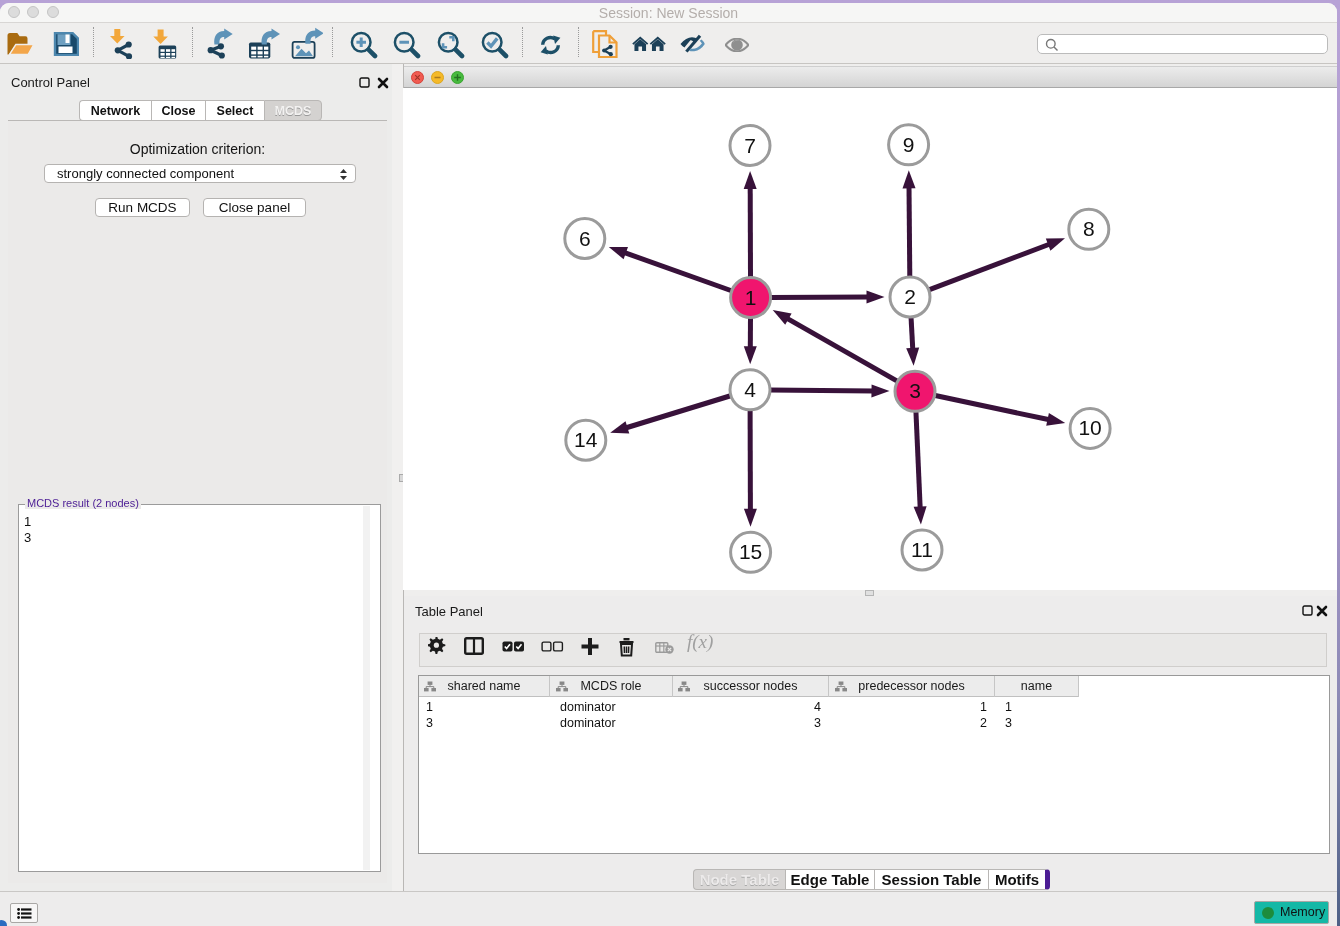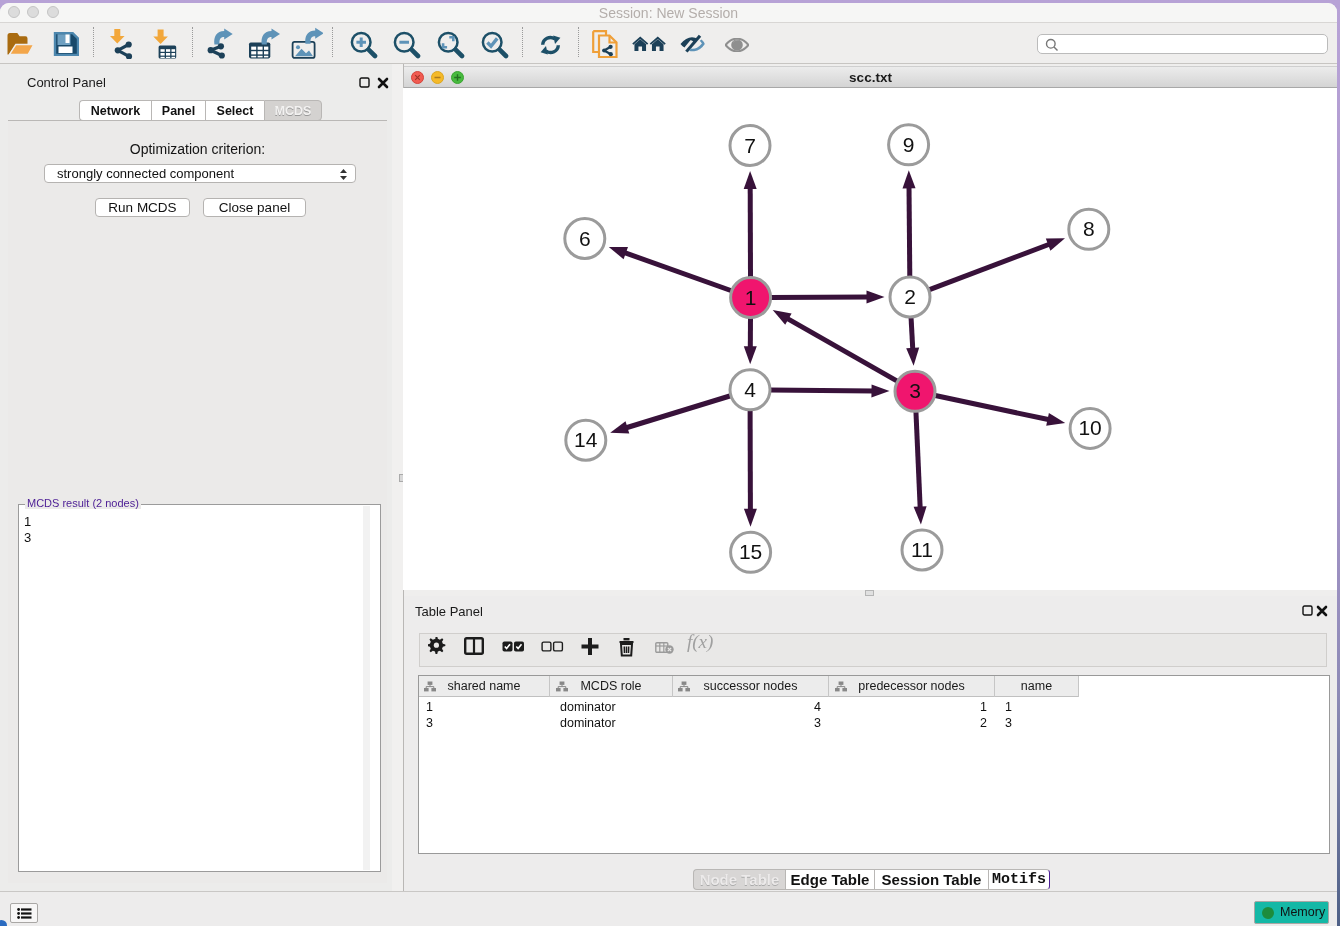--- a/index.html
+++ b/index.html
@@ -18,21 +18,21 @@
   
   #toolbar { position:absolute; left:0; top:20px; width:100%; height:41px;
              background:#efeeed; border-bottom:1px solid #c7c5c2; }
   .sep { position:absolute; top:4px; height:30px; width:0;
          border-left:1px dotted #9a9a9a; }
   #searchbox { position:absolute; left:1037px; top:10.5px; width:291px; height:20.5px;
                background:#fff; border:1px solid #bbb; border-radius:5px; }
   
   #cpanel { position:absolute; left:0; top:61px; width:392px; height:827px;
             background:#ececeb; }
-  #cp-title { position:absolute; left:27px; top:11px; font-size:13px; color:#1a1a1a; }
+  #cp-title { position:absolute; left:11px; top:11px; font-size:13px; color:#1a1a1a; }
   #cp-tabs { position:absolute; left:79px; top:36px; height:21px; }
   .tab { float:left; height:21px; line-height:20px; font-size:12.5px; padding:0;
          background:#fff; border:1px solid #b9b7b5; border-right:none; color:#111;
          font-weight:bold; text-align:center;}
   .tab:first-child { border-radius:4px 0 0 4px; }
   .tab.sel { background:#d4d2d0; color:#f3f2f1; border-right:1px solid #b9b7b5;
              border-radius:0 4px 4px 0; text-shadow:0 1px 0 #999; }
   #cp-content { position:absolute; left:8px; top:56px; width:379px; height:763px;
                 background:#ebeae9; border-top:1px solid #bab8b6; }
   #opt-label { position:absolute; top:20px; width:100%; text-align:center;
@@ -77,21 +77,21 @@
            border-bottom:1px solid #c0c0c0; font-size:12.5px; color:#1a1a1a; }
   .th { position:absolute; top:0; height:21px; border-right:1px solid #c6c6c6;
         text-align:center; line-height:21px; }
   .td { position:absolute; font-size:12.5px; color:#111; height:16px; line-height:16px; }
   #tp-tabs { position:absolute; left:289px; top:273px; height:21px; }
   .ttab { float:left; height:21px; line-height:19px; font-size:15px; padding:0; text-align:center;
           background:#fff; border:1px solid #b9b7b5; border-right:none; color:#111;
           font-weight:bold; }
   .ttab.first { border-radius:4px 0 0 4px; background:#d8d6d5; color:#eceaea;
                 text-shadow:0 1px 0 #aaa; }
-  .ttab.last { border-right:1px solid #4c1d95; border-radius:0 4px 4px 0;font-family:Liberation Mono, monospace; }
+  .ttab.last { border-right:5px solid #4c1d95; border-radius:0 4px 4px 0; }
   
   #statusbar { position:absolute; left:0; top:888px; width:100%; height:35px;
                background:#edecec; border-top:1px solid #c9c7c5; }
   #sb-btn { position:absolute; left:10px; top:11px; width:28px; height:20px;
             background:#f7f6f6; border:1px solid #a9a7a5; border-radius:2px; }
   #mem-btn { position:absolute; right:8px; top:9px; width:75px; height:23px;
              background:#14b8a6; border:1px solid #a9a7a5; border-radius:2px;
              font-size:12.5px; color:#111; text-align:left; line-height:21px;
              padding-left:25px; }
   #mem-dot { position:absolute; left:7px; top:5px; width:12px; height:12px;
@@ -245,21 +245,21 @@
   <div id="cpanel">
     <div id="cp-title">Control Panel</div>
     <svg class="abs" style="left:359px;top:13px" width="11" height="11" viewBox="0 0 11 11">
         <rect x="1" y="1" width="9" height="9" fill="none" stroke="#111" stroke-width="1.4" rx="1.5"></rect>
       </svg>
       <svg class="abs" style="left:377px;top:13px" width="12" height="12" viewBox="0 0 12 12">
         <path d="M2,2 L10,10 M10,2 L2,10" stroke="#111" stroke-width="2.6" stroke-linecap="round"></path>
       </svg>
     <div id="cp-tabs">
       <div class="tab" style="width:72px;">Network</div>
-        <div class="tab" style="width:54px;">Panel</div>
+        <div class="tab" style="width:54px;">Close</div>
         <div class="tab" style="width:59px;">Select</div>
         <div class="tab sel" style="width:58px;">MCDS</div>
     </div>
     <div id="cp-content">
       <div id="dropdown">strongly connected component<svg class="abs" style="right:7px;top:3px" width="9" height="13" viewBox="0 0 9 13">
             <path d="M1,5 L4.5,1 L8,5 Z" fill="#333"></path>
             <path d="M1,8 L4.5,12 L8,8 Z" fill="#333"></path>
           </svg></div>
       <div id="opt-label">Optimization criterion:</div>
       <div class="btn" style="left:87px; width:95px;">Run MCDS</div>
@@ -280,21 +280,20 @@
     <div class="mac" style="left:47px; background:#47ba3e; border:1px solid #3aa431;"></div>
     <svg class="abs" style="left:7px;top:4px" width="13" height="13" viewBox="0 0 13 13">
         <path d="M4.2,4.2 L8.8,8.8 M8.8,4.2 L4.2,8.8" stroke="#a03227" stroke-width="1.2"></path>
       </svg>
       <svg class="abs" style="left:27px;top:4px" width="13" height="13" viewBox="0 0 13 13">
         <path d="M3.5,6.5 L9.5,6.5" stroke="#ab7a1d" stroke-width="1.4"></path>
       </svg>
       <svg class="abs" style="left:47px;top:4px" width="13" height="13" viewBox="0 0 13 13">
         <path d="M6.5,3.2 L6.5,9.8 M3.2,6.5 L9.8,6.5" stroke="#237020" stroke-width="1.4"></path>
       </svg>
-    <div id="net-title">scc.txt</div>
   </div>
   <div id="canvas">
     <svg width="934" height="502" viewBox="0 0 934 502">
 <line x1="347.5" y1="190.0" x2="347.2" y2="99.0" stroke="#38123a" stroke-width="5"></line>
 <polygon points="347.1,83.0 353.7,101.0 340.7,101.0" fill="#38123a"></polygon>
 <line x1="329.2" y1="203.0" x2="220.9" y2="164.4" stroke="#38123a" stroke-width="5"></line>
 <polygon points="205.8,159.0 225.0,159.0 220.6,171.2" fill="#38123a"></polygon>
 <line x1="367.1" y1="209.4" x2="465.5" y2="209.1" stroke="#38123a" stroke-width="5"></line>
 <polygon points="481.5,209.1 463.5,215.6 463.5,202.6" fill="#38123a"></polygon>
 <line x1="347.5" y1="229.0" x2="347.3" y2="260.3" stroke="#38123a" stroke-width="5"></line>

